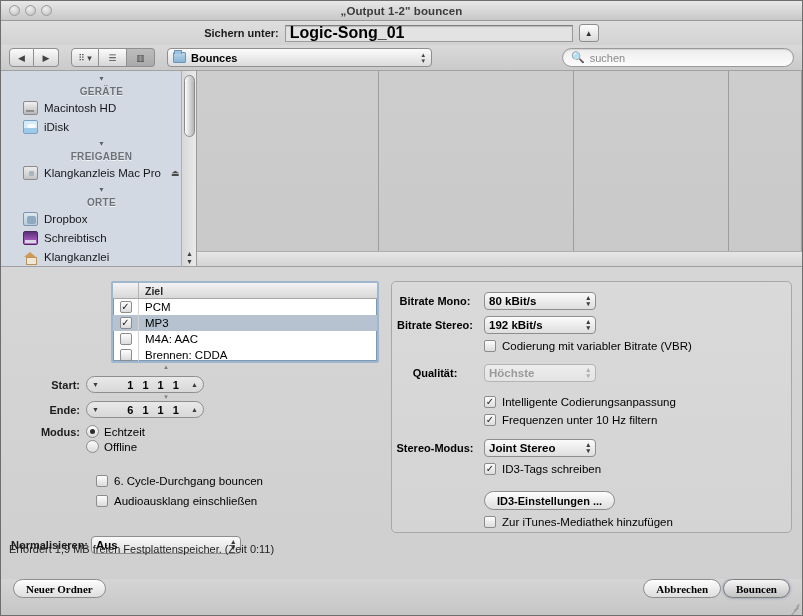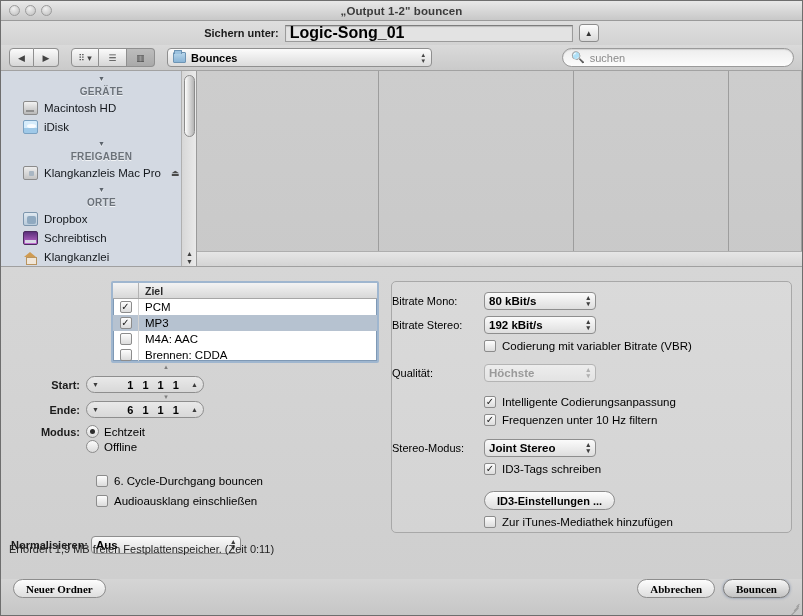--- a/index.html
+++ b/index.html
@@ -297,21 +297,21 @@
   
   .groupbox {
     border:1px solid #a8a8a8;
     border-radius:5px;
     background:rgba(255,255,255,0.10);
     padding:10px 10px 12px 0;
     height:252px;
     position:relative;
   }
   .r-row { display:flex; align-items:center; margin-bottom:6px; }
-  .r-lab { width:92px; text-align:left; padding-right:6px; font-weight:normal; font-size:11px; }
+  .r-lab { width:92px; text-align:center; padding-right:6px; font-weight:bold; font-size:11px; }
   .btn-std {
     height:19px; border-radius:10px;
     background:linear-gradient(#fdfdfd,#dedede);
     border:1px solid #8d8d8d;
     display:inline-flex; align-items:center; justify-content:center;
     padding:0 12px; font-size:11px; font-weight:bold;
   }
   .status {
     position:absolute; left:8px; bottom:24px;
     font-size:11px; color:#232323;
@@ -632,21 +632,21 @@
           </div>
         </div>
       </div>
 
       <div class="status">Erfordert 1,9 MB freien Festplattenspeicher.  (Zeit 0:11)</div>
     </div>
   </div>
 
   <div class="bottombar">
     <div class="btn-std">Neuer Ordner</div>
-    <div style="display:flex; gap:8px;">
+    <div style="display:flex; gap:2px;">
       <div class="btn-std">Abbrechen</div>
       <div class="btn-std btn-default">Bouncen</div>
     </div>
     <div class="grip">
       <i style="width:10px; right:1px; bottom:2px; transform:rotate(-45deg)"></i>
       <i style="width:7px; right:1px; bottom:5px; transform:rotate(-45deg)"></i>
       <i style="width:4px; right:1px; bottom:8px; transform:rotate(-45deg)"></i>
     </div>
   </div>
 </div>

